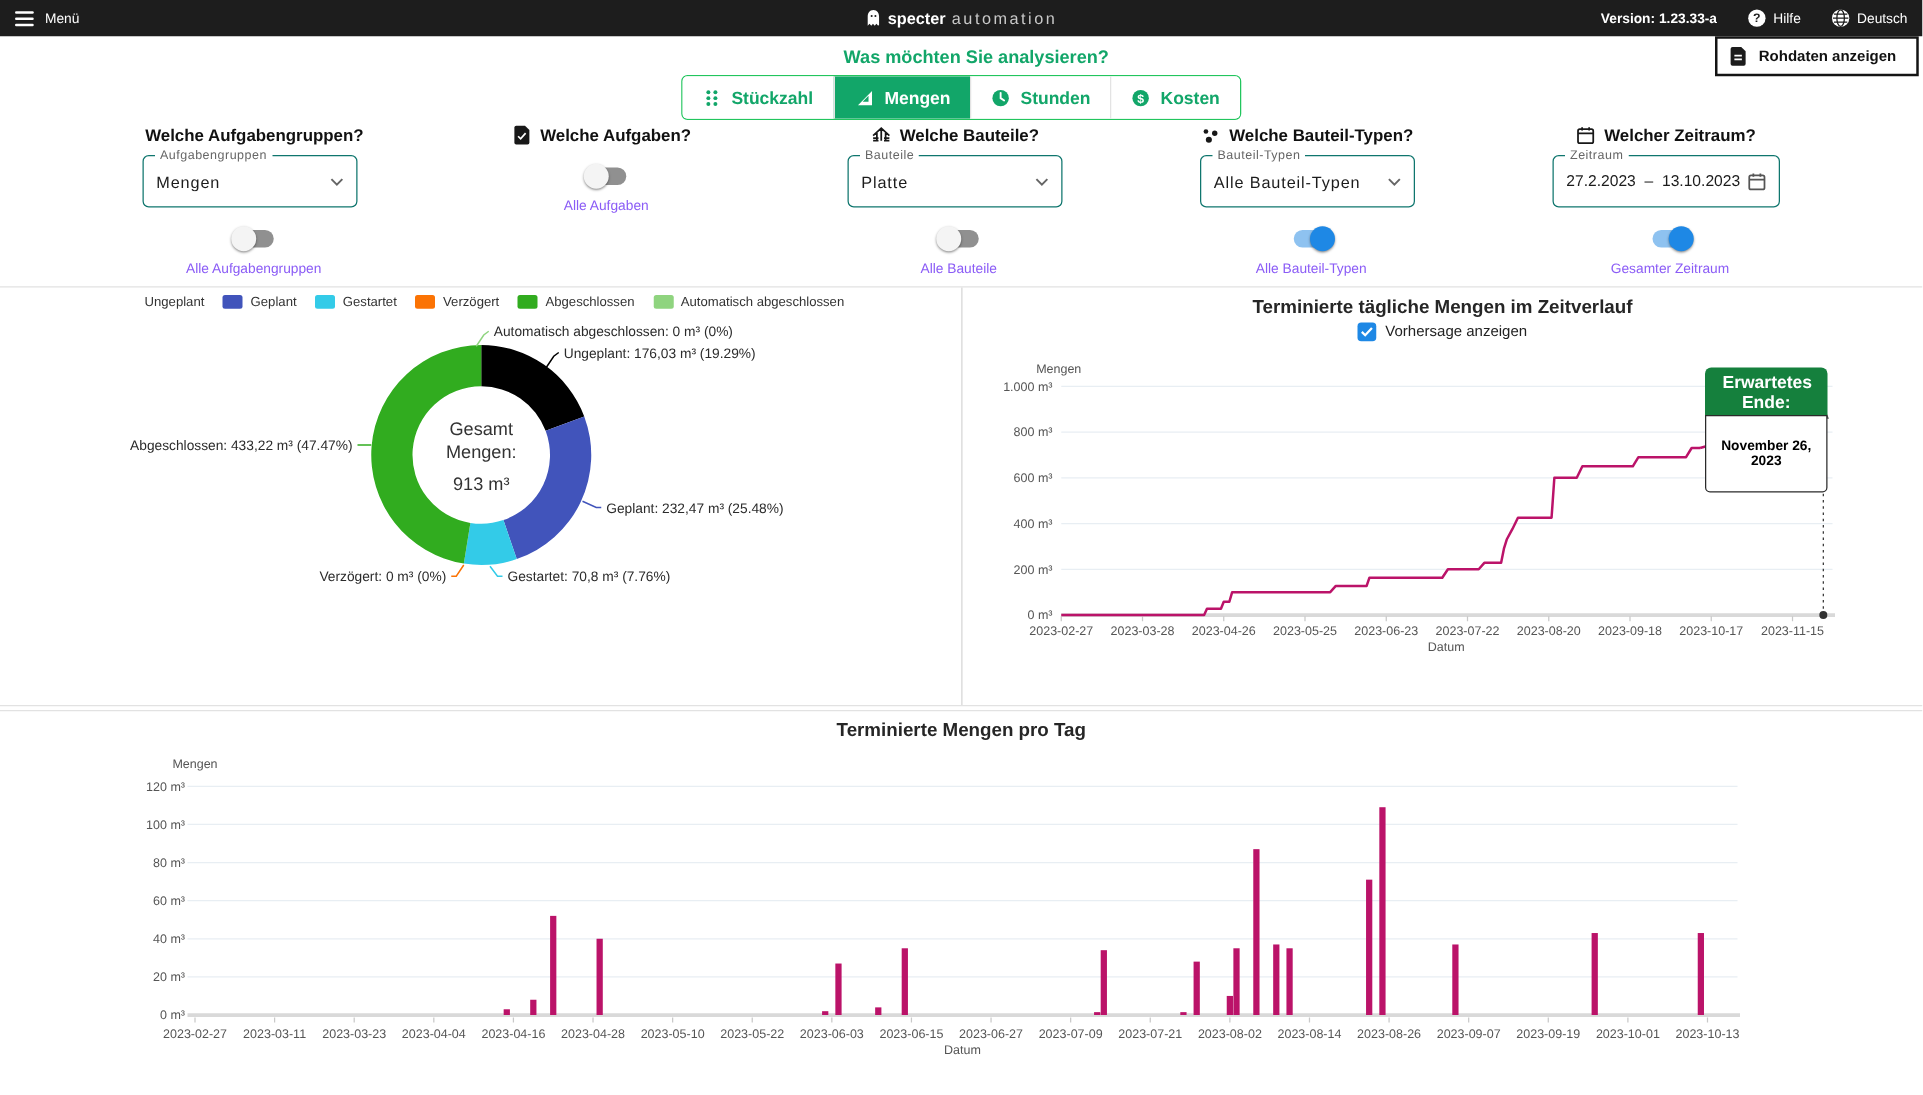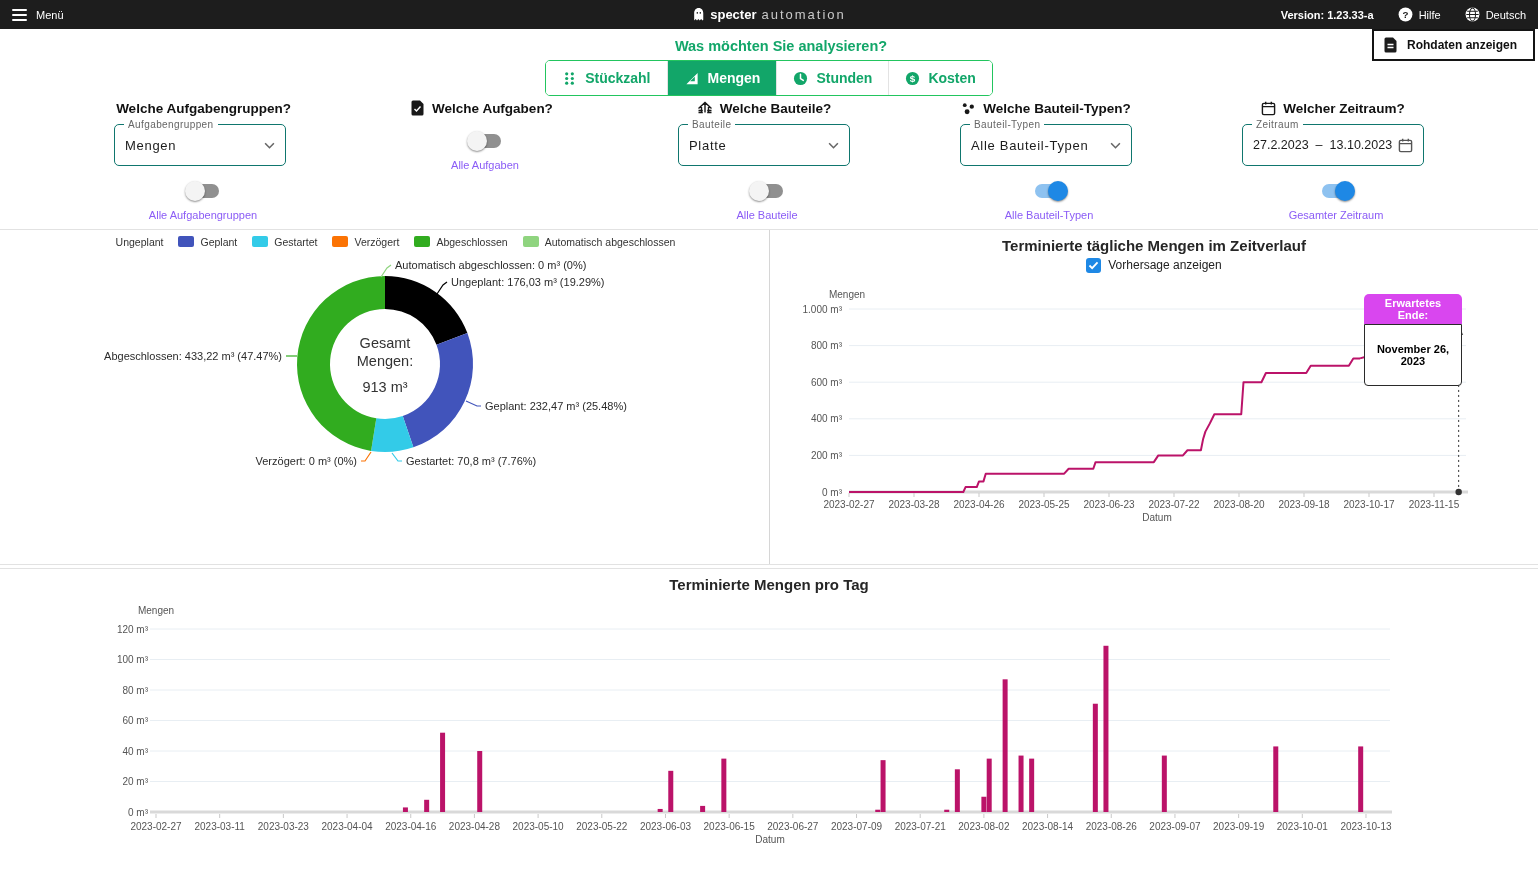--- a/index.html
+++ b/index.html
@@ -75,21 +75,21 @@
   .lg-swatch { width:16px; height:11px; border-radius:2px; display:inline-block; }
   .cbrow { margin-top:3px; height:16px; display:flex; justify-content:center;
     align-items:center; gap:7px; font-size:12px; color:#222; }
   .cb { width:15px; height:15px; border-radius:3px; background:#1e88e5; display:flex;
     align-items:center; justify-content:center; cursor:pointer; flex:none; }
   svg.chart { display:block; }
 
   
   .annotation { position:absolute; top:64px; right:76px; width:98px; z-index:5;
     text-align:center; }
-  .ann-head { background:#d946ef; color:#fff; font-size:11px; font-weight:bold;
+  .ann-head { background:#15803d; color:#fff; font-size:14px; font-weight:bold;
     padding:3px 14px; border-radius:5px 5px 0 0; }
   .ann-body { background:#fff; color:#000; font-size:11px; font-weight:bold;
     padding:18px 2px; border:1.5px solid #2a2a2a; border-radius:0 0 4px 4px; }
 </style>
 </head>
 <body>
 
 <header class="topbar">
   <div class="tb-left">
     <span class="burger">

